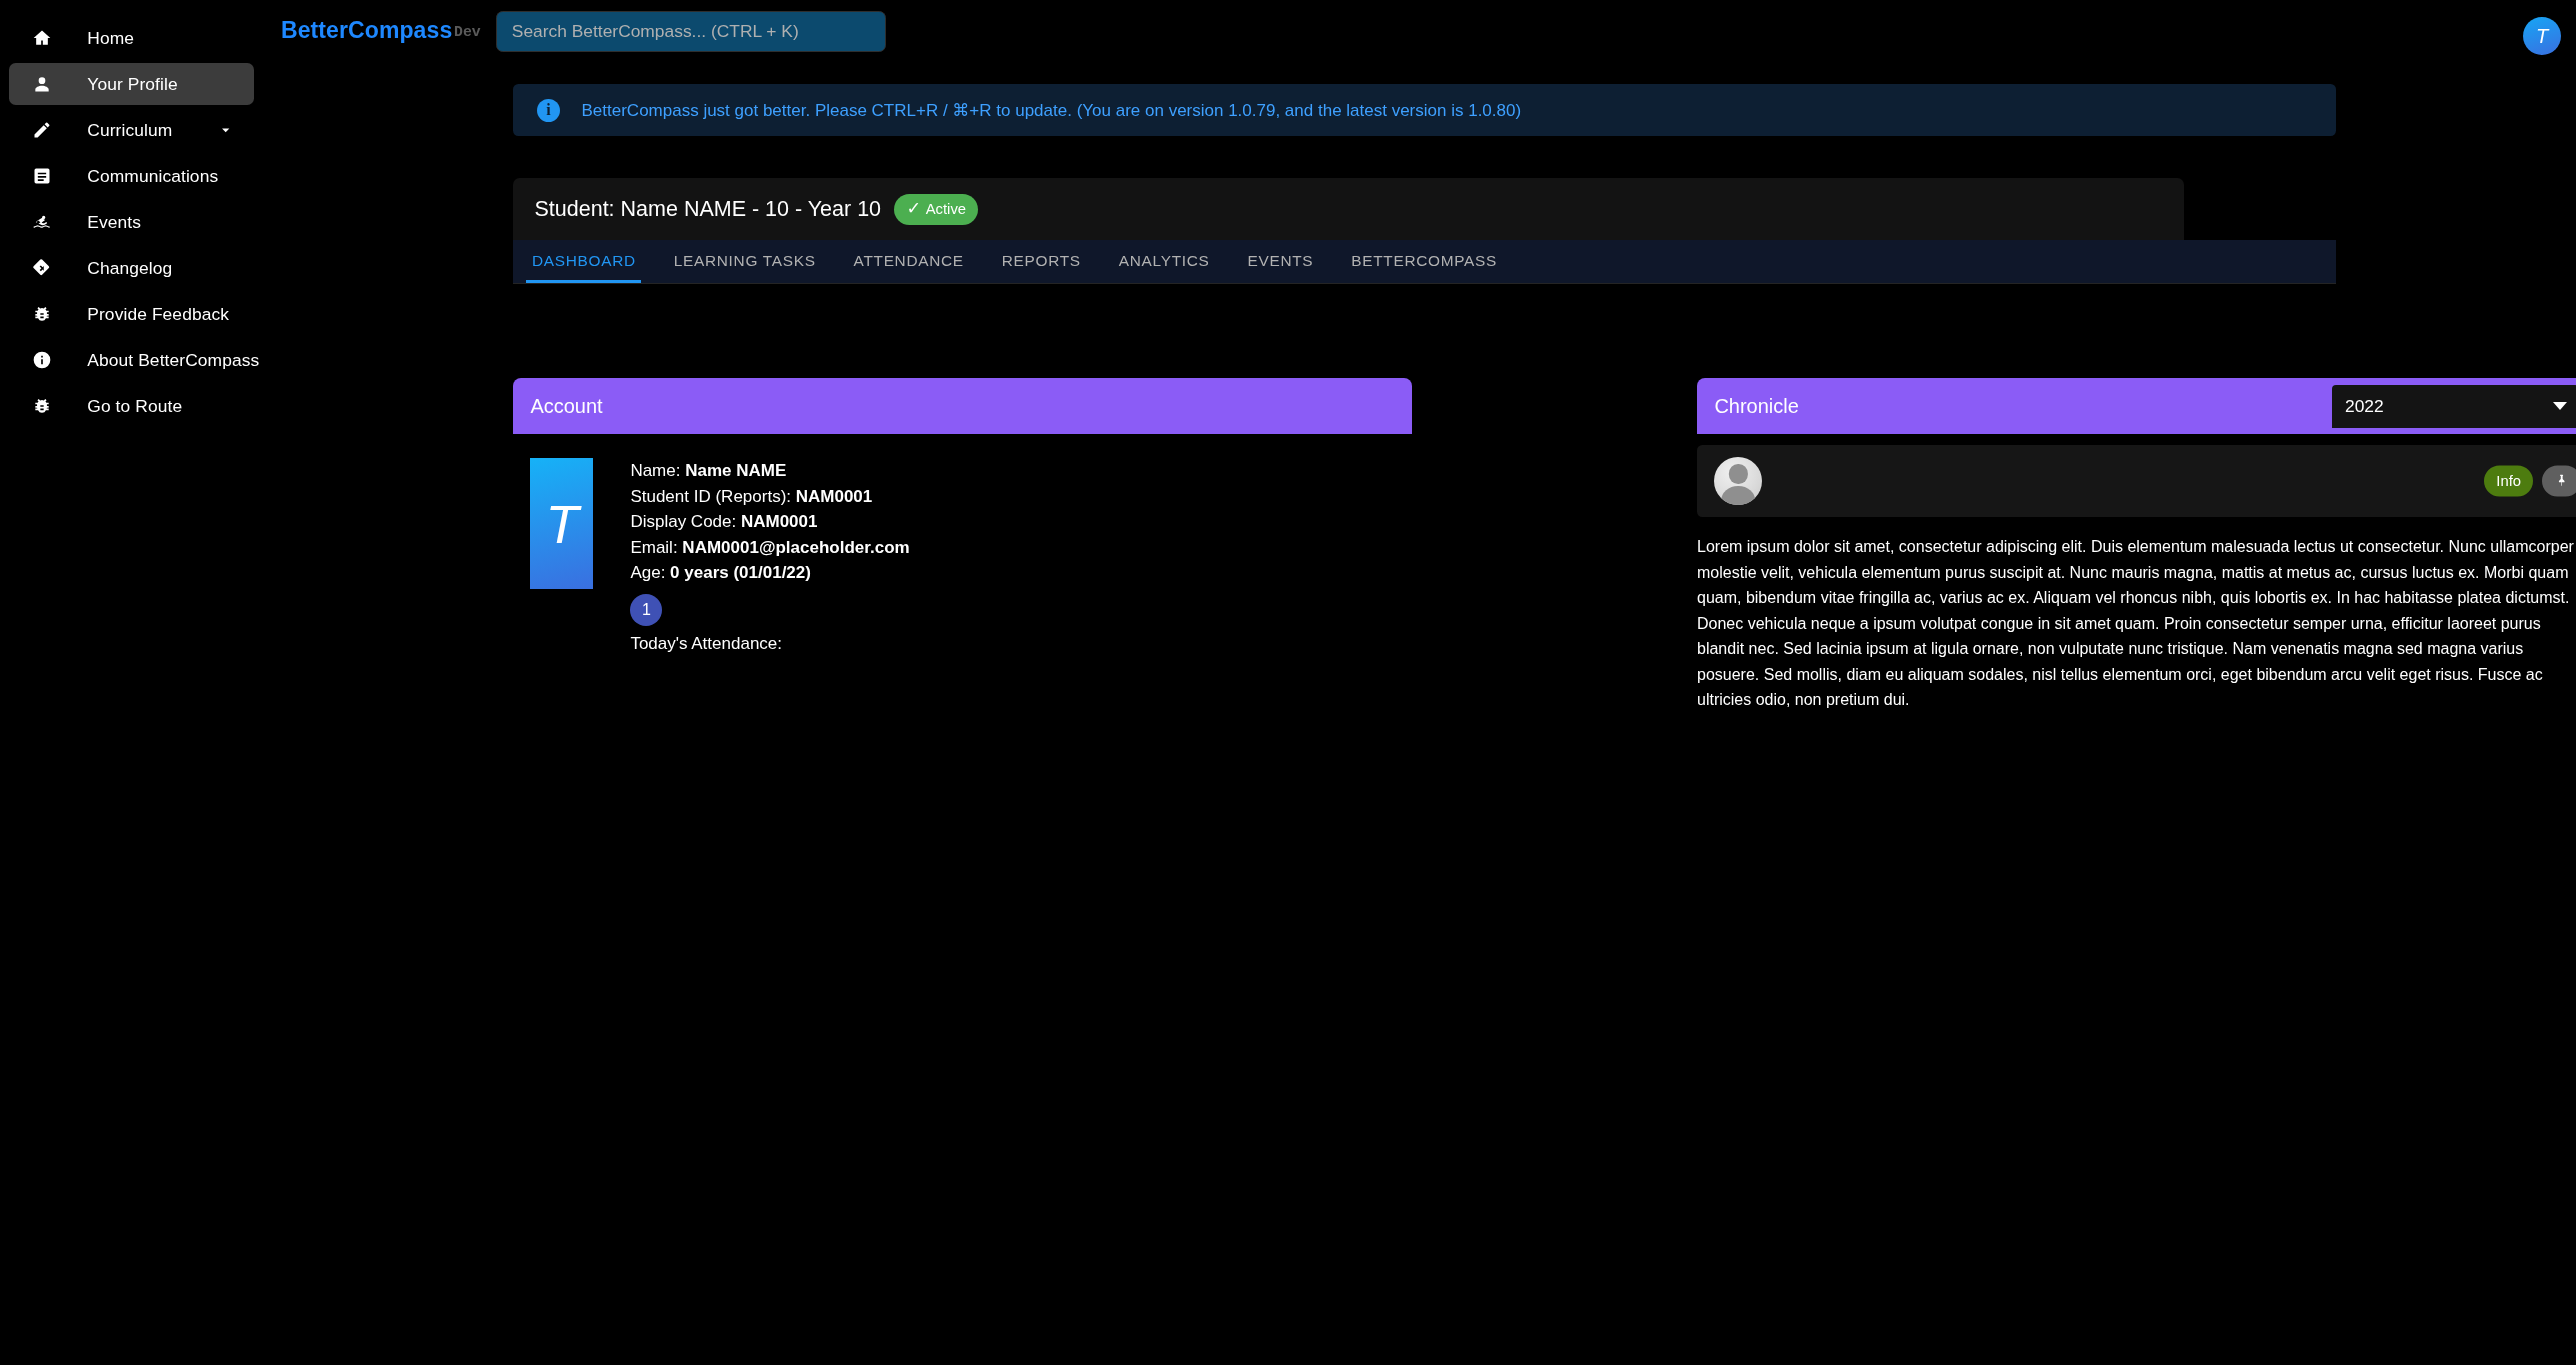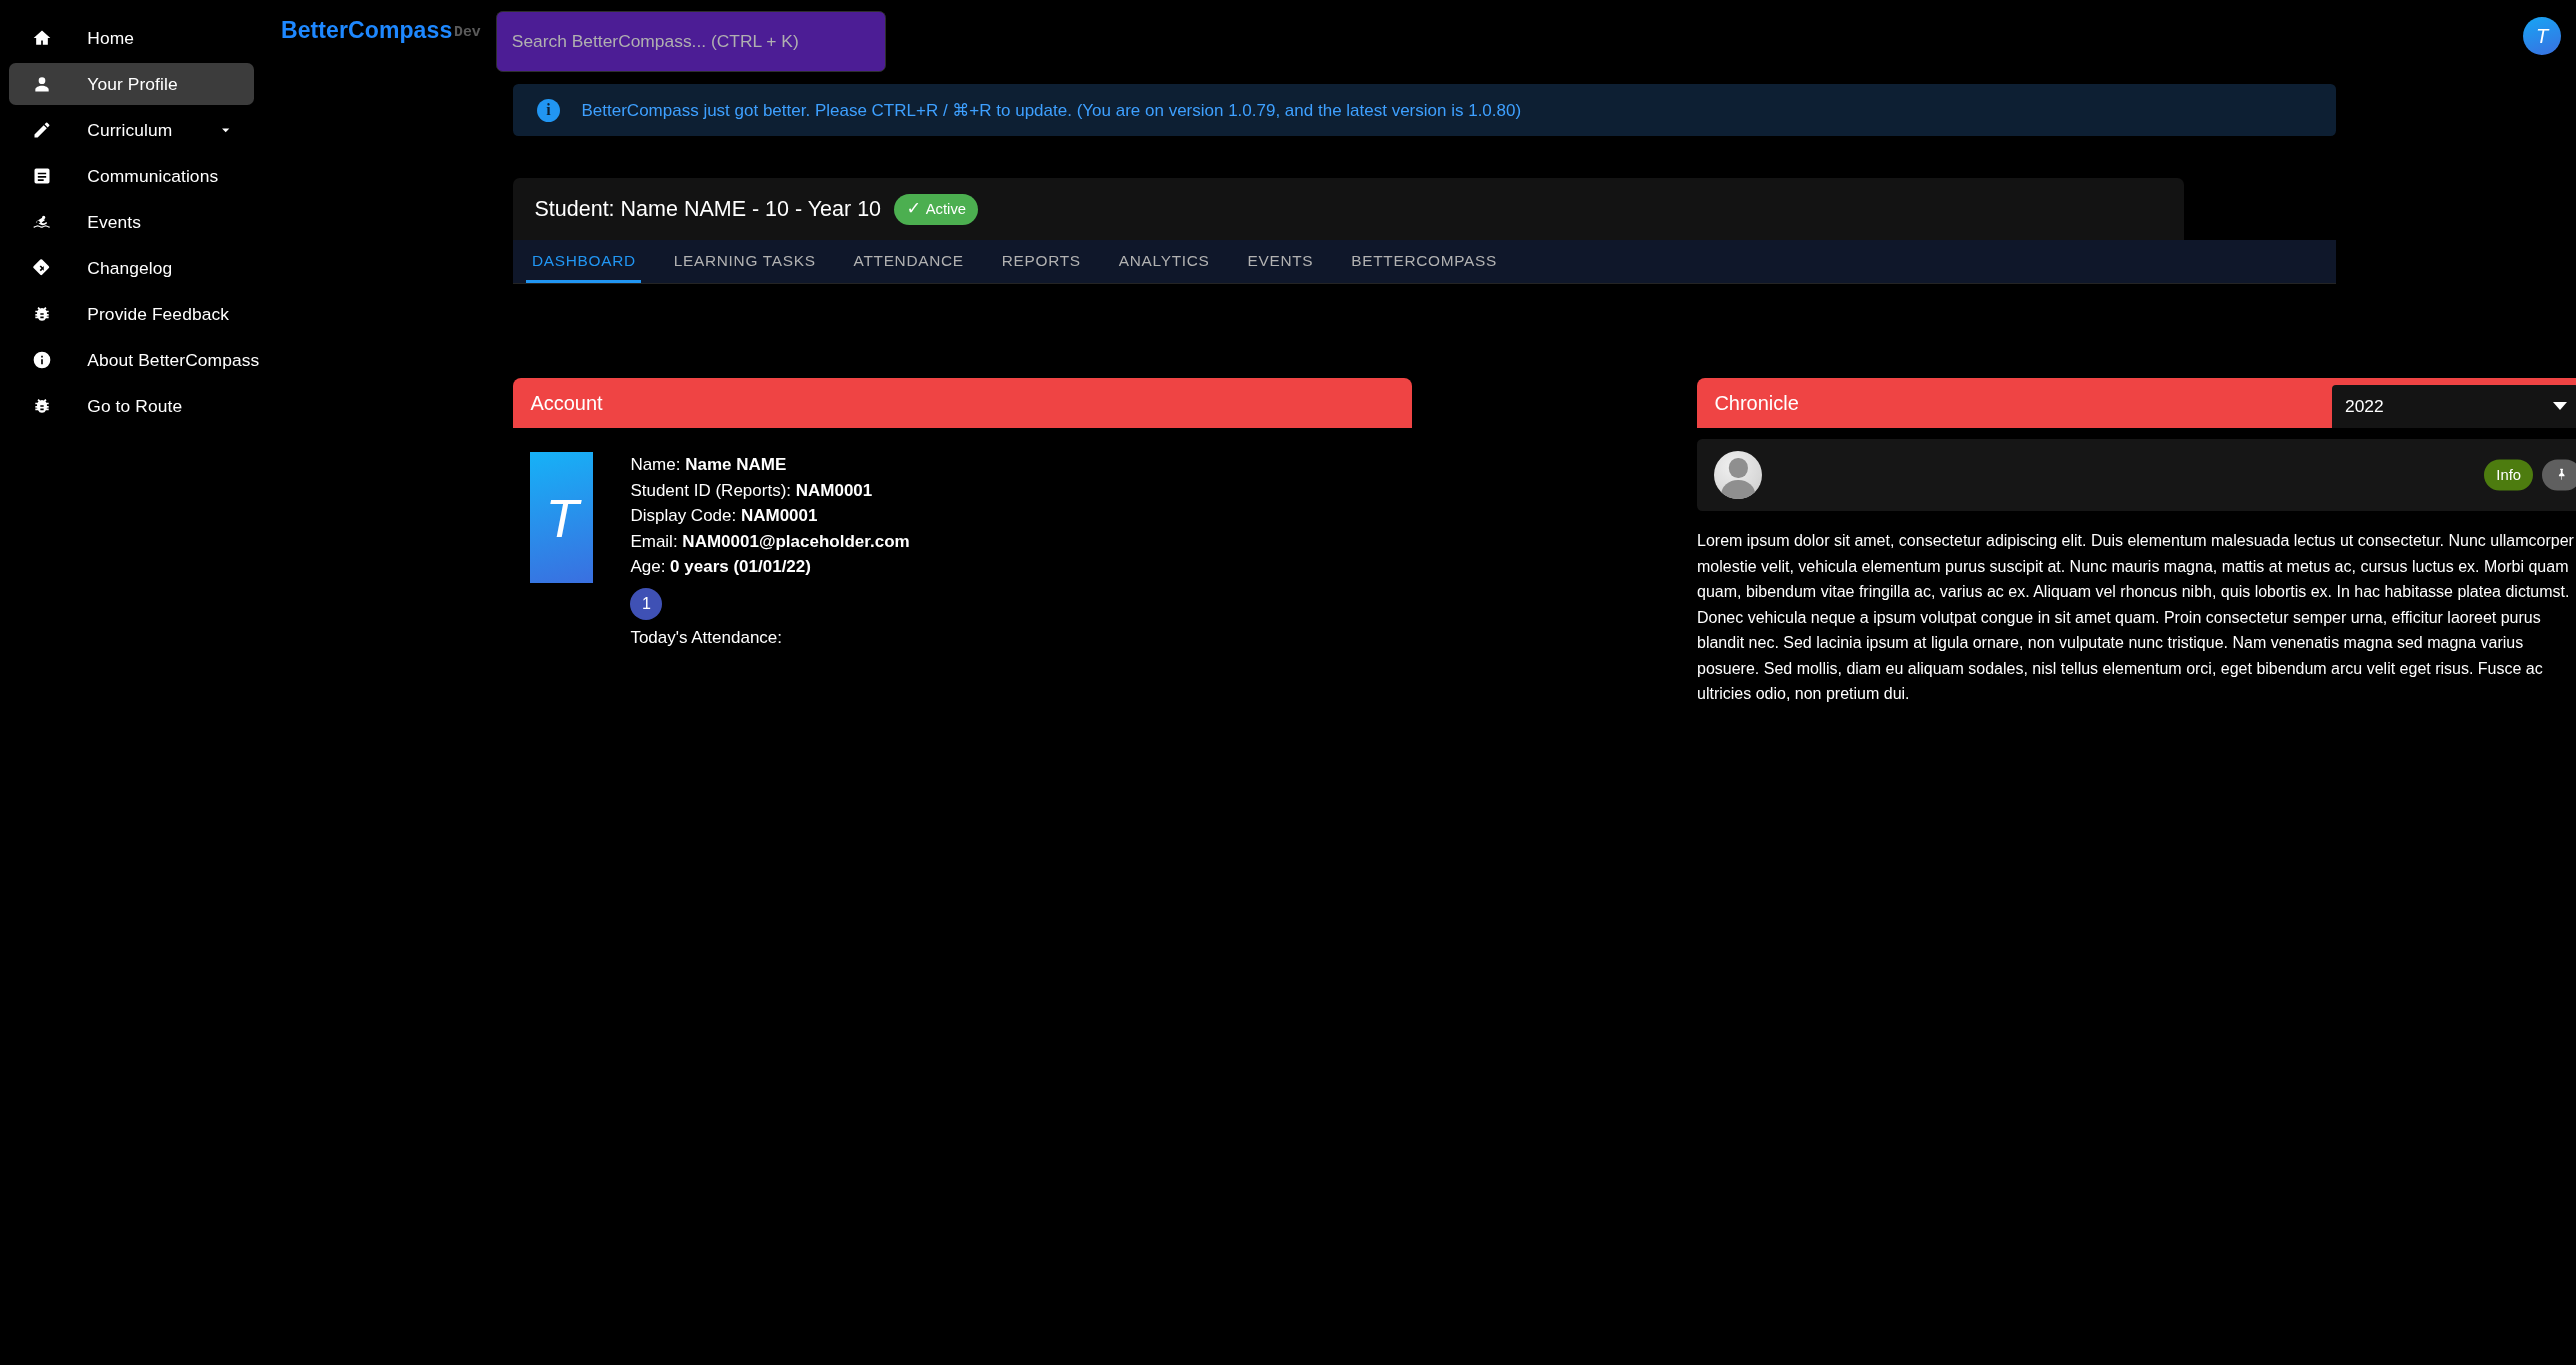--- a/index.html
+++ b/index.html
@@ -63,22 +63,22 @@
     letter-spacing: 0.1px;
   }
   #brand-dev {
     position: absolute; left: 191px; top: 24px;
     font-family: "Liberation Mono", monospace;
     font-size: 14.8px; font-weight: 700;
     color: #5a5a5a;
   }
   #search-box {
     position: absolute; left: 233px; top: 11.4px;
-    width: 390px; height: 61px;
-    background: #4c1d95;
+    width: 390px; height: 41px;
+    background: #0c4a6e;
     border: 0.7px solid #2e2e2e;
     border-radius: 6.7px;
     color: #b3b3b3;
     font-size: 17.4px;
     padding: 0 14.8px;
     outline: none;
     font-family: "Liberation Sans", sans-serif;
   }
   #search-box::placeholder { color: #b0b0b0; opacity: 1; }
   #user-avatar {
@@ -152,23 +152,23 @@
     text-transform: uppercase;
   }
   .tab.active { color: #2196f3; }
   .tab.active::after {
     content: ""; position: absolute; left: 13.4px; right: 13.4px; bottom: 0;
     height: 3.4px; background: #2196f3;
   }
 
   
   .card-header {
-    background: #ef4444;
+    background: #8b5cf6;
     border-radius: 8px 8px 0 0;
-    height: 50px;
+    height: 56px;
     display: flex; align-items: center;
     padding: 0 17.4px;
   }
   .card-title { color: #ffffff; font-size: 20px; }
 
   #account-card {
     position: absolute; left: 250px; top: 311px;
     width: 899px;
   }
   #account-body { padding: 24px 17.4px 17.4px 17.4px; display: flex; }

